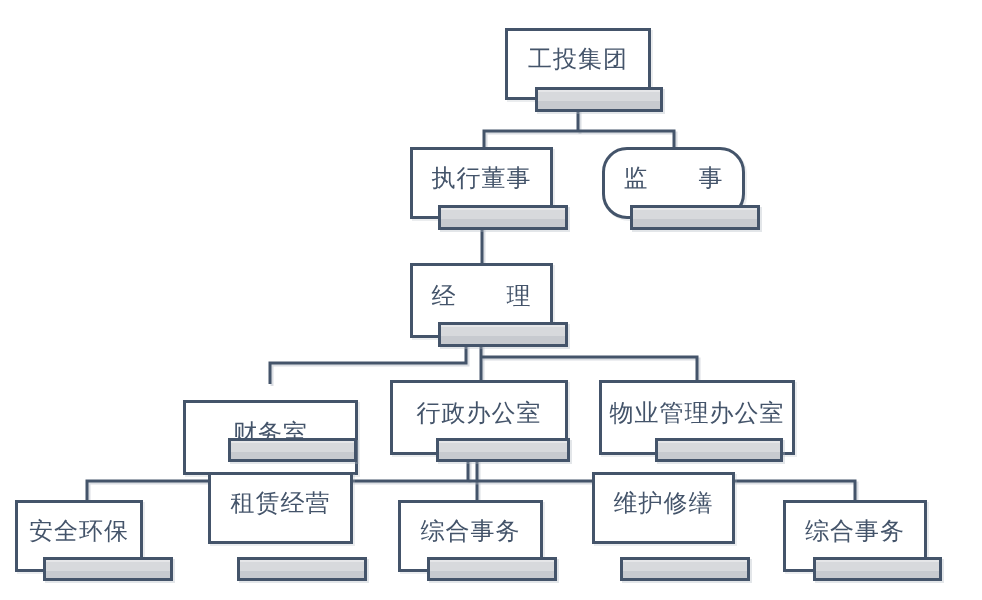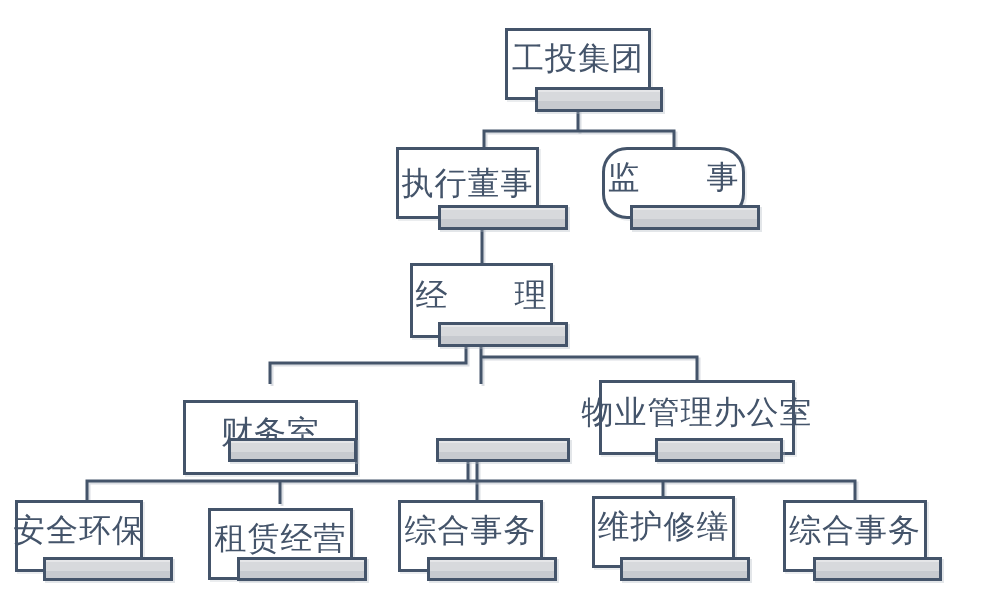--- a/index.html
+++ b/index.html
@@ -29,21 +29,21 @@
   .node-main {
     position: absolute;
     box-sizing: border-box;
     background: #ffffff;
     border: 3px solid var(--line, #44546A);
     color: var(--line, #44546A);
     display: flex;
     align-items: center;
     justify-content: center;
     padding-bottom: 10px;
-    font-size: 32px;
+    font-size: 24px;
     letter-spacing: 1px;
     white-space: pre;
     z-index: 2;
     box-shadow: 2px 2px 0 rgba(176, 182, 192, 0.25);
   }
   .node-sub {
     position: absolute;
     box-sizing: border-box;
     border: 3px solid var(--line, #44546A);
     background: linear-gradient(to bottom,
@@ -72,34 +72,35 @@
       <polyline points="481,357 697,357 697,384" class="connector" stroke="#44546A"></polyline>
       <polyline points="468,450 468,481" class="connector" stroke="#44546A"></polyline>
       <polyline points="477,450 477,504" class="connector" stroke="#44546A"></polyline>
       <polyline points="87,504 87,481 855,481 855,504" class="connector" stroke="#44546A"></polyline>
       <polyline points="280,481 280,504" class="connector" stroke="#44546A"></polyline>
       <polyline points="663,481 663,504" class="connector" stroke="#44546A"></polyline>
     </svg>
 
 <div class="node-main" style="left: 505px; top: 28px; width: 146px; height: 72px;"><span class="node-label">工投集团</span></div>
     <div class="node-sub" style="left: 535px; top: 87px; width: 128px; height: 25px;"></div>
-    <div class="node-main" style="left: 396px; top: 147px; width: 143px; height: 72px; align-items: flex-end;"><span class="node-label">执行董事</span></div>
+    <div class="node-main" style="left: 410px; top: 147px; width: 143px; height: 72px;"><span class="node-label">执行董事</span></div>
     <div class="node-sub" style="left: 438px; top: 205px; width: 130px; height: 25px;"></div>
     <div class="node-main" style="left: 602px; top: 147px; width: 143px; height: 72px; border-radius: 25px;"><span class="node-label">监　　事</span></div>
     <div class="node-sub" style="left: 630px; top: 205px; width: 130px; height: 25px;"></div>
     <div class="node-main" style="left: 410px; top: 263px; width: 143px; height: 75px;"><span class="node-label">经　　理</span></div>
     <div class="node-sub" style="left: 438px; top: 322px; width: 130px; height: 25px;"></div>
     <div class="node-main" style="left: 183px; top: 380px; width: 175px; height: 75px; margin-top: 20px;"><span class="node-label">财务室</span></div>
     <div class="node-sub" style="left: 228px; top: 438px; width: 129px; height: 24px;"></div>
+    <div class="node-main" style="left: 390px; top: 380px; width: 178px; height: 75px;"><span class="node-label">行政办公室</span></div>
     <div class="node-sub" style="left: 436px; top: 438px; width: 134px; height: 24px;"></div>
     <div class="node-main" style="left: 599px; top: 380px; width: 196px; height: 75px;"><span class="node-label">物业管理办公室</span></div>
     <div class="node-sub" style="left: 655px; top: 438px; width: 128px; height: 24px;"></div>
     <div class="node-main" style="left: 15px; top: 500px; width: 128px; height: 72px;"><span class="node-label">安全环保</span></div>
     <div class="node-sub" style="left: 43px; top: 557px; width: 130px; height: 24px;"></div>
-    <div class="node-main" style="left: 208px; top: 508px; width: 145px; height: 72px;"><span class="node-label">租赁经营</span></div>
+    <div class="node-main" style="left: 208px; top: 472px; width: 145px; height: 72px;"><span class="node-label">租赁经营</span></div>
     <div class="node-sub" style="left: 237px; top: 557px; width: 130px; height: 24px;"></div>
     <div class="node-main" style="left: 398px; top: 500px; width: 145px; height: 72px;"><span class="node-label">综合事务</span></div>
     <div class="node-sub" style="left: 427px; top: 557px; width: 130px; height: 24px;"></div>
-    <div class="node-main" style="left: 592px; top: 496px; width: 143px; height: 72px;"><span class="node-label">维护修缮</span></div>
+    <div class="node-main" style="left: 592px; top: 472px; width: 143px; height: 72px;"><span class="node-label">维护修缮</span></div>
     <div class="node-sub" style="left: 620px; top: 557px; width: 130px; height: 24px;"></div>
     <div class="node-main" style="left: 783px; top: 500px; width: 144px; height: 72px;"><span class="node-label">综合事务</span></div>
     <div class="node-sub" style="left: 813px; top: 557px; width: 129px; height: 24px;"></div>
   </div>
 
 </body></html>

